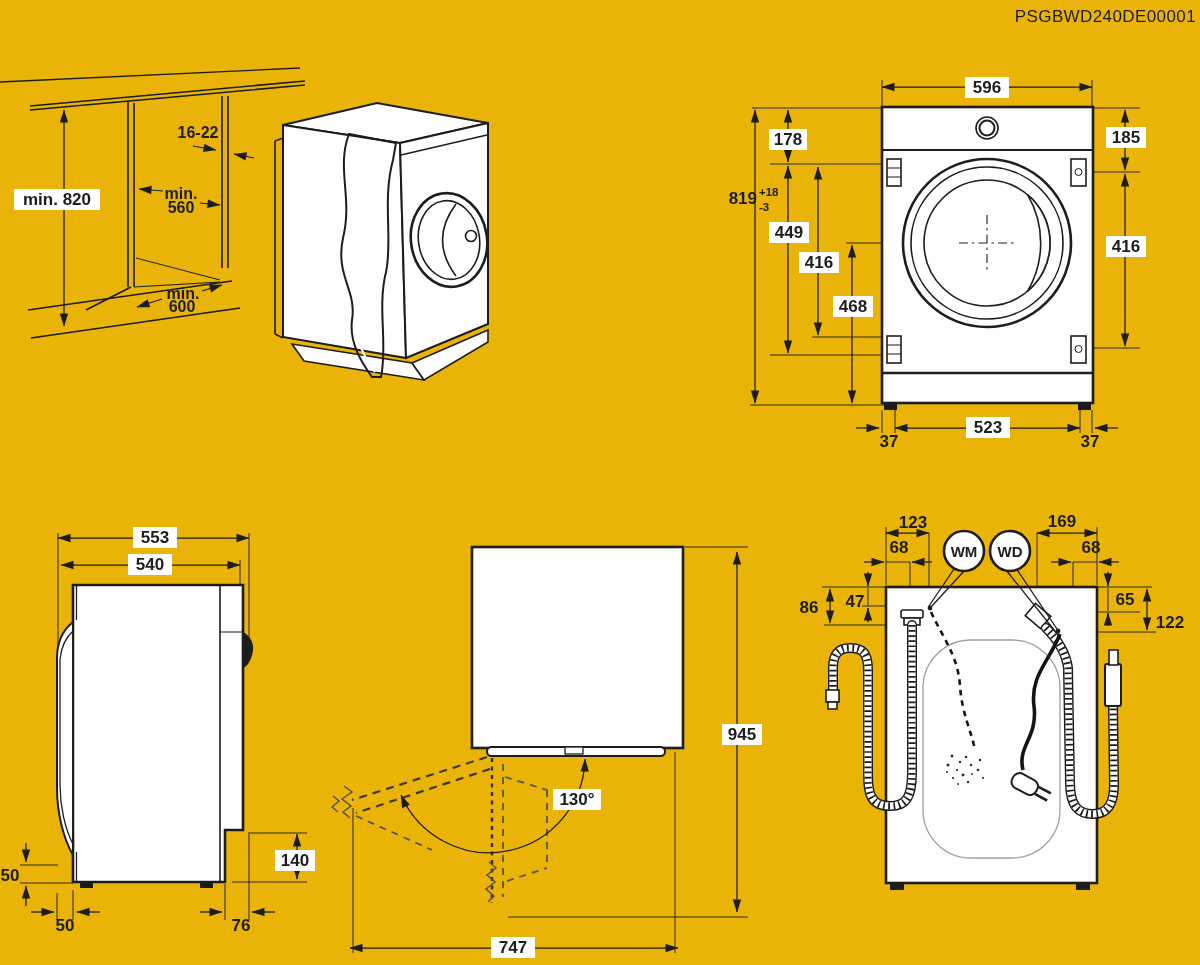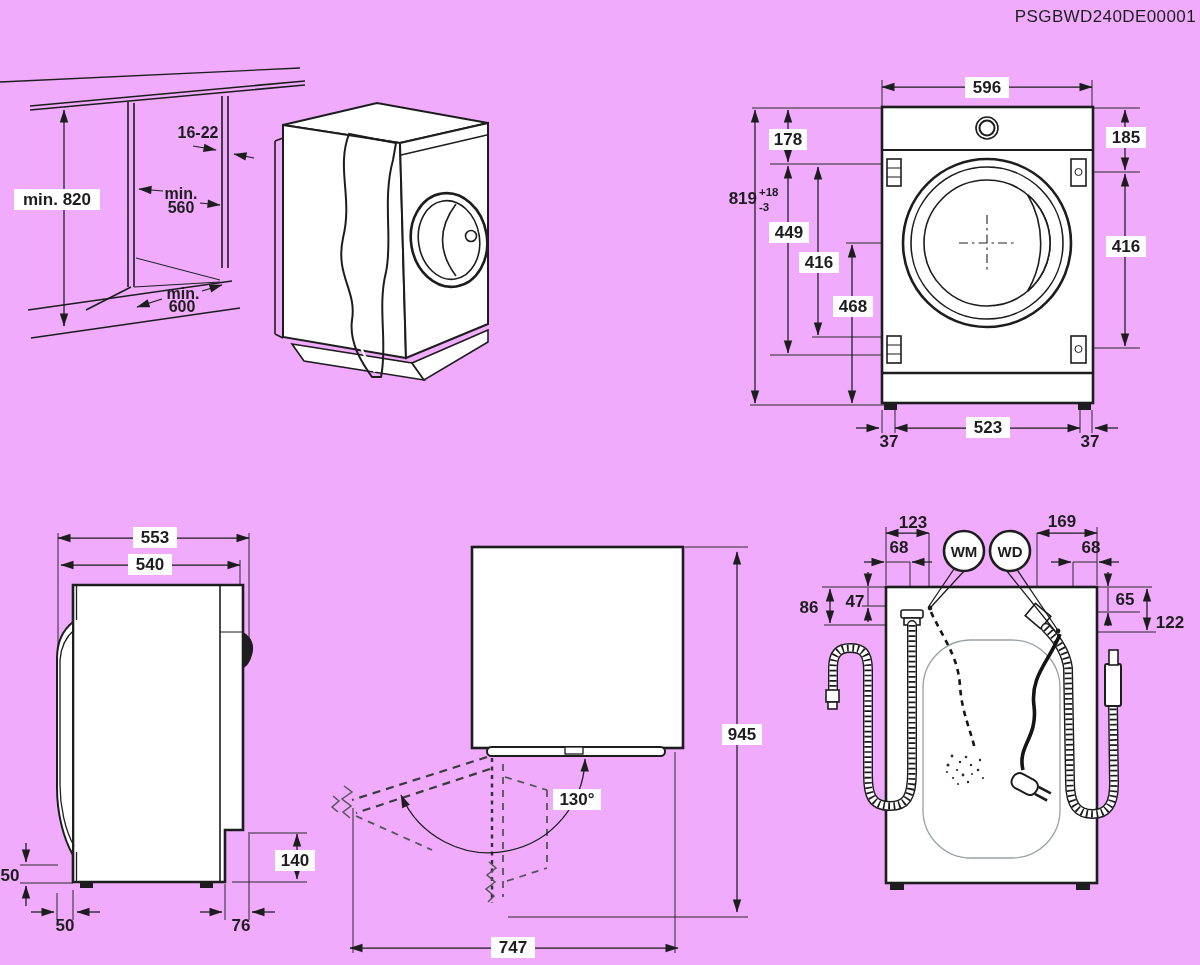--- a/index.html
+++ b/index.html
@@ -1,16 +1,16 @@
 <!DOCTYPE html>
 <html><head>
 <meta charset="utf-8">
 <style>
   html,body{margin:0;padding:0;background:#fff}
-  .page{width:1200px;height:965px;position:relative;background:#f0abfc;overflow:hidden}
+  .page{width:1200px;height:965px;position:relative;background:#eab308;overflow:hidden}
   svg{display:block}
   svg text{font-family:"Liberation Sans","DejaVu Sans",sans-serif;fill:#1d1d1d}
   .t17{font-size:17px;font-weight:700}
   .t16{font-size:16px;font-weight:700}
   .t15{font-size:15px;font-weight:700}
   .t11{font-size:11.5px;font-weight:700}
   .tpn{font-size:17px;font-weight:400;letter-spacing:.4px}
   .mid{text-anchor:middle}
   .end{text-anchor:end}
   .bg{fill:#fff}

